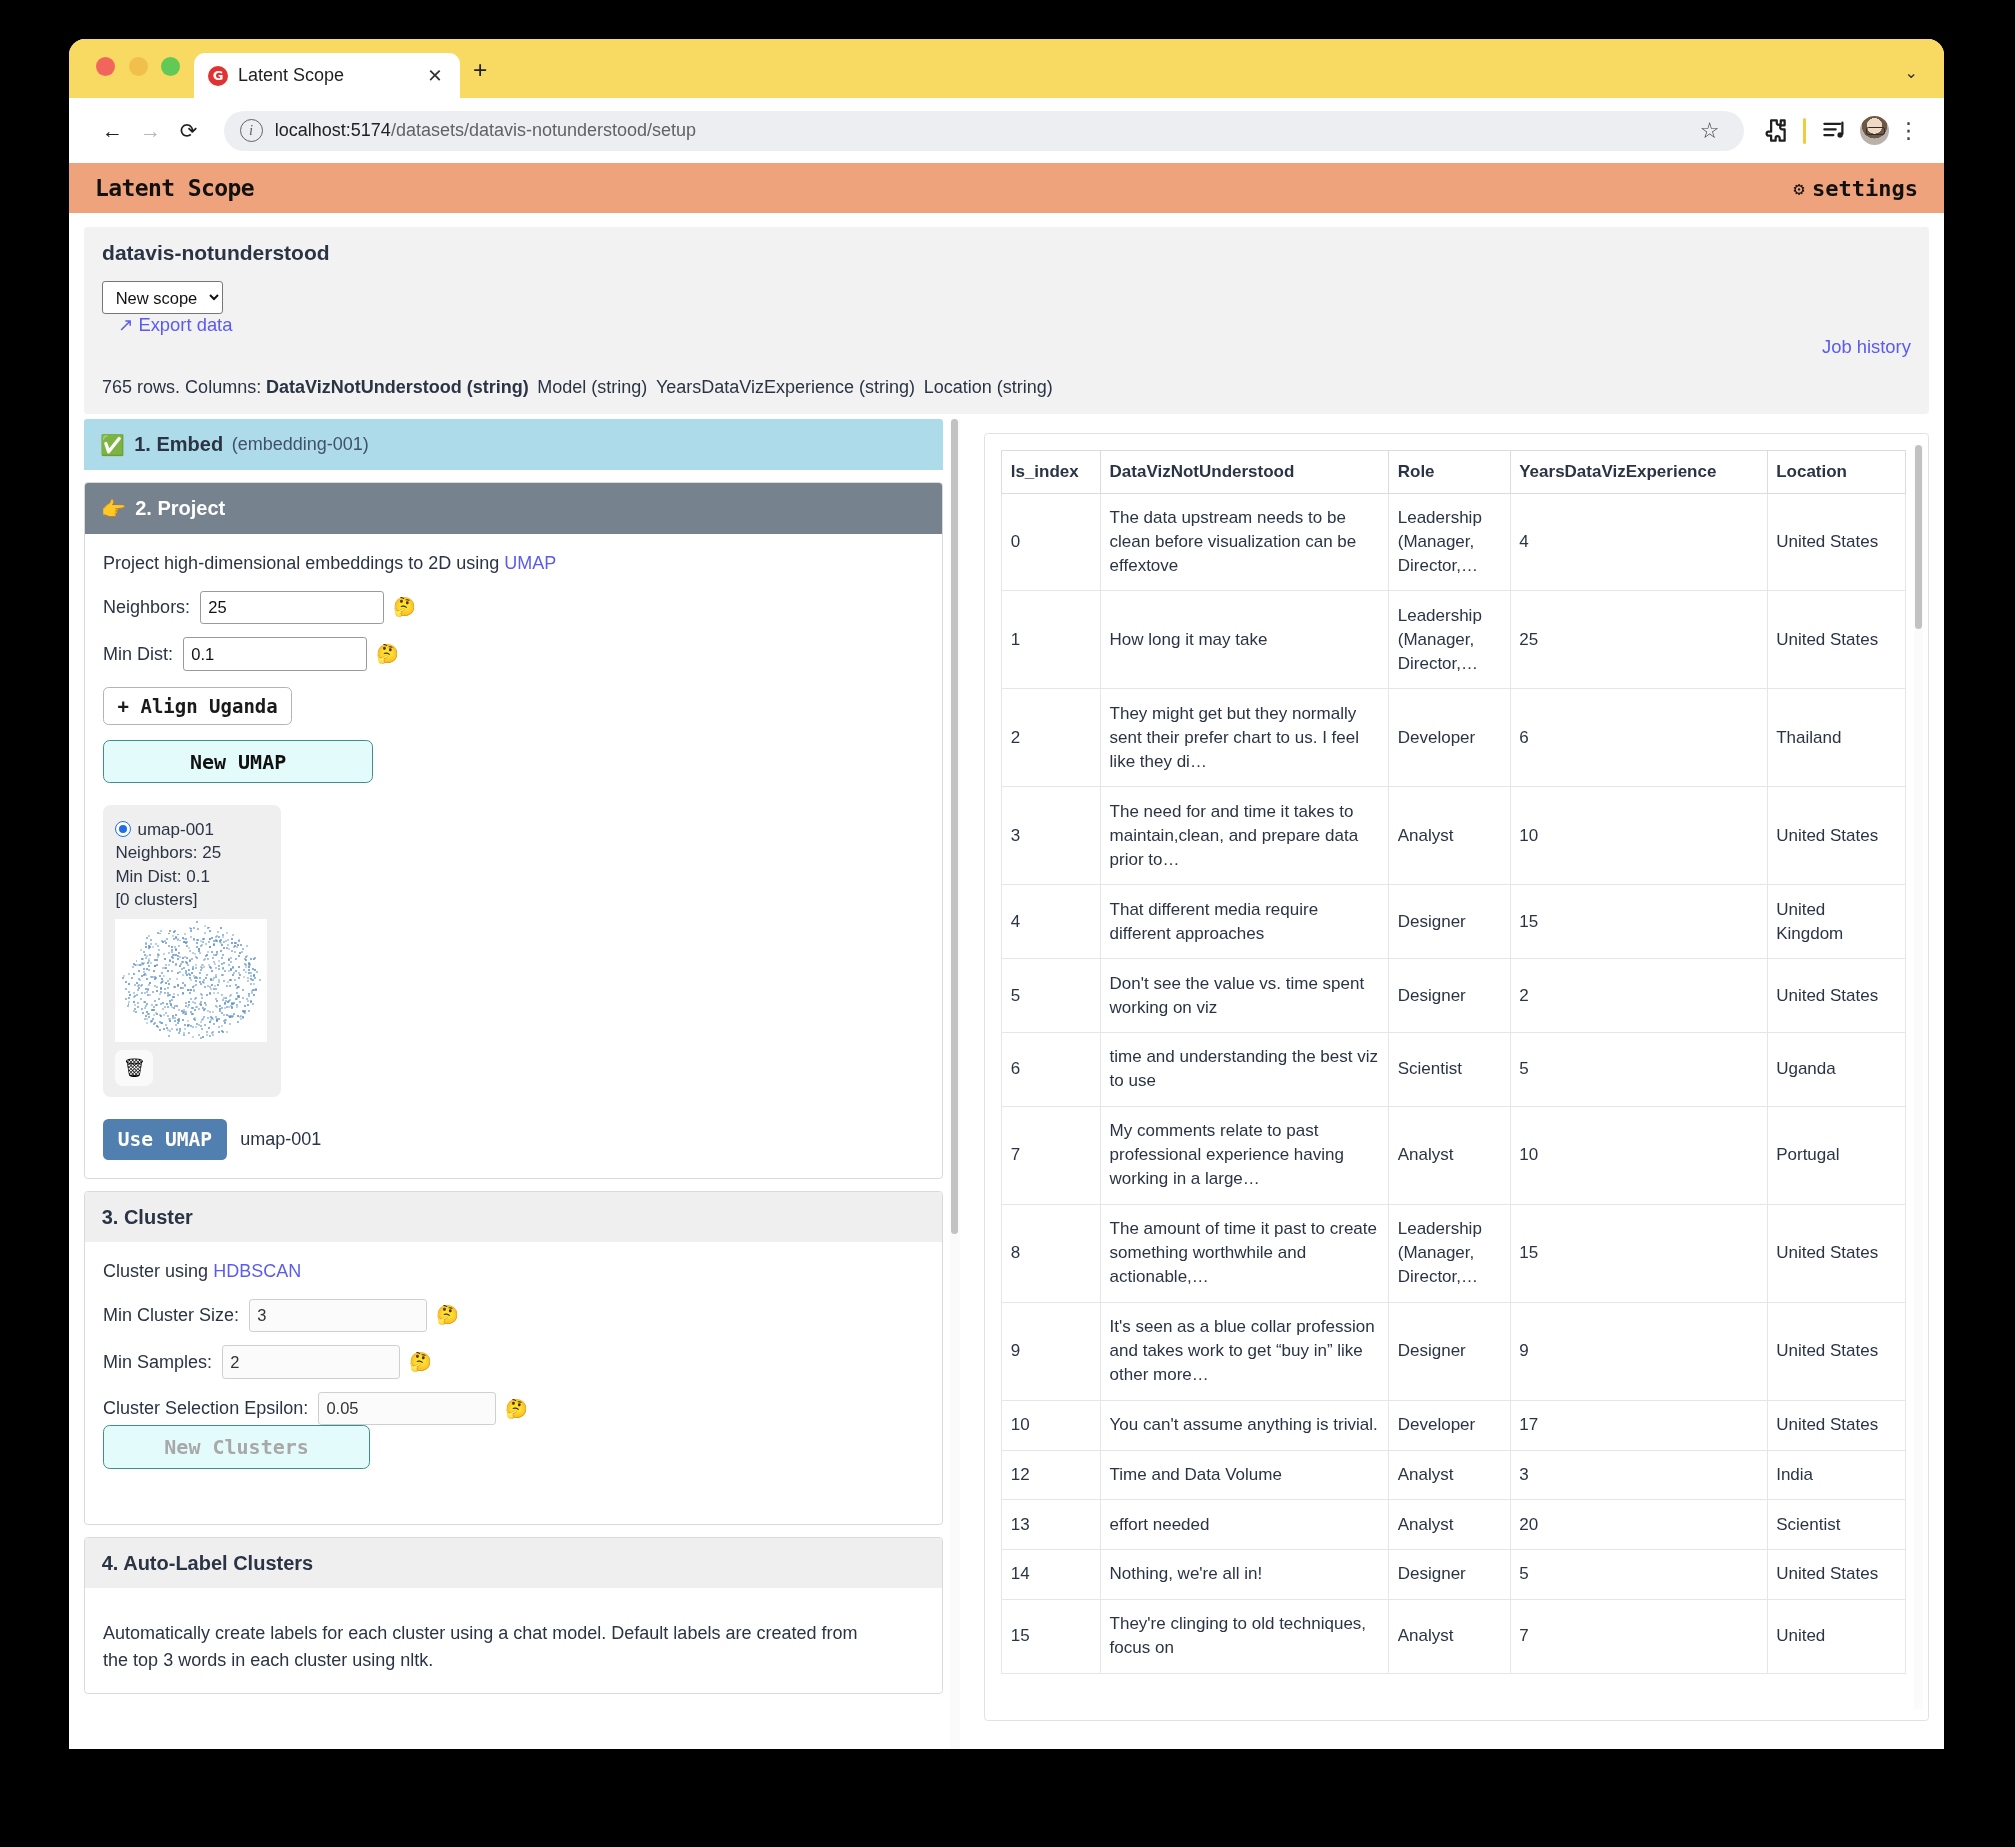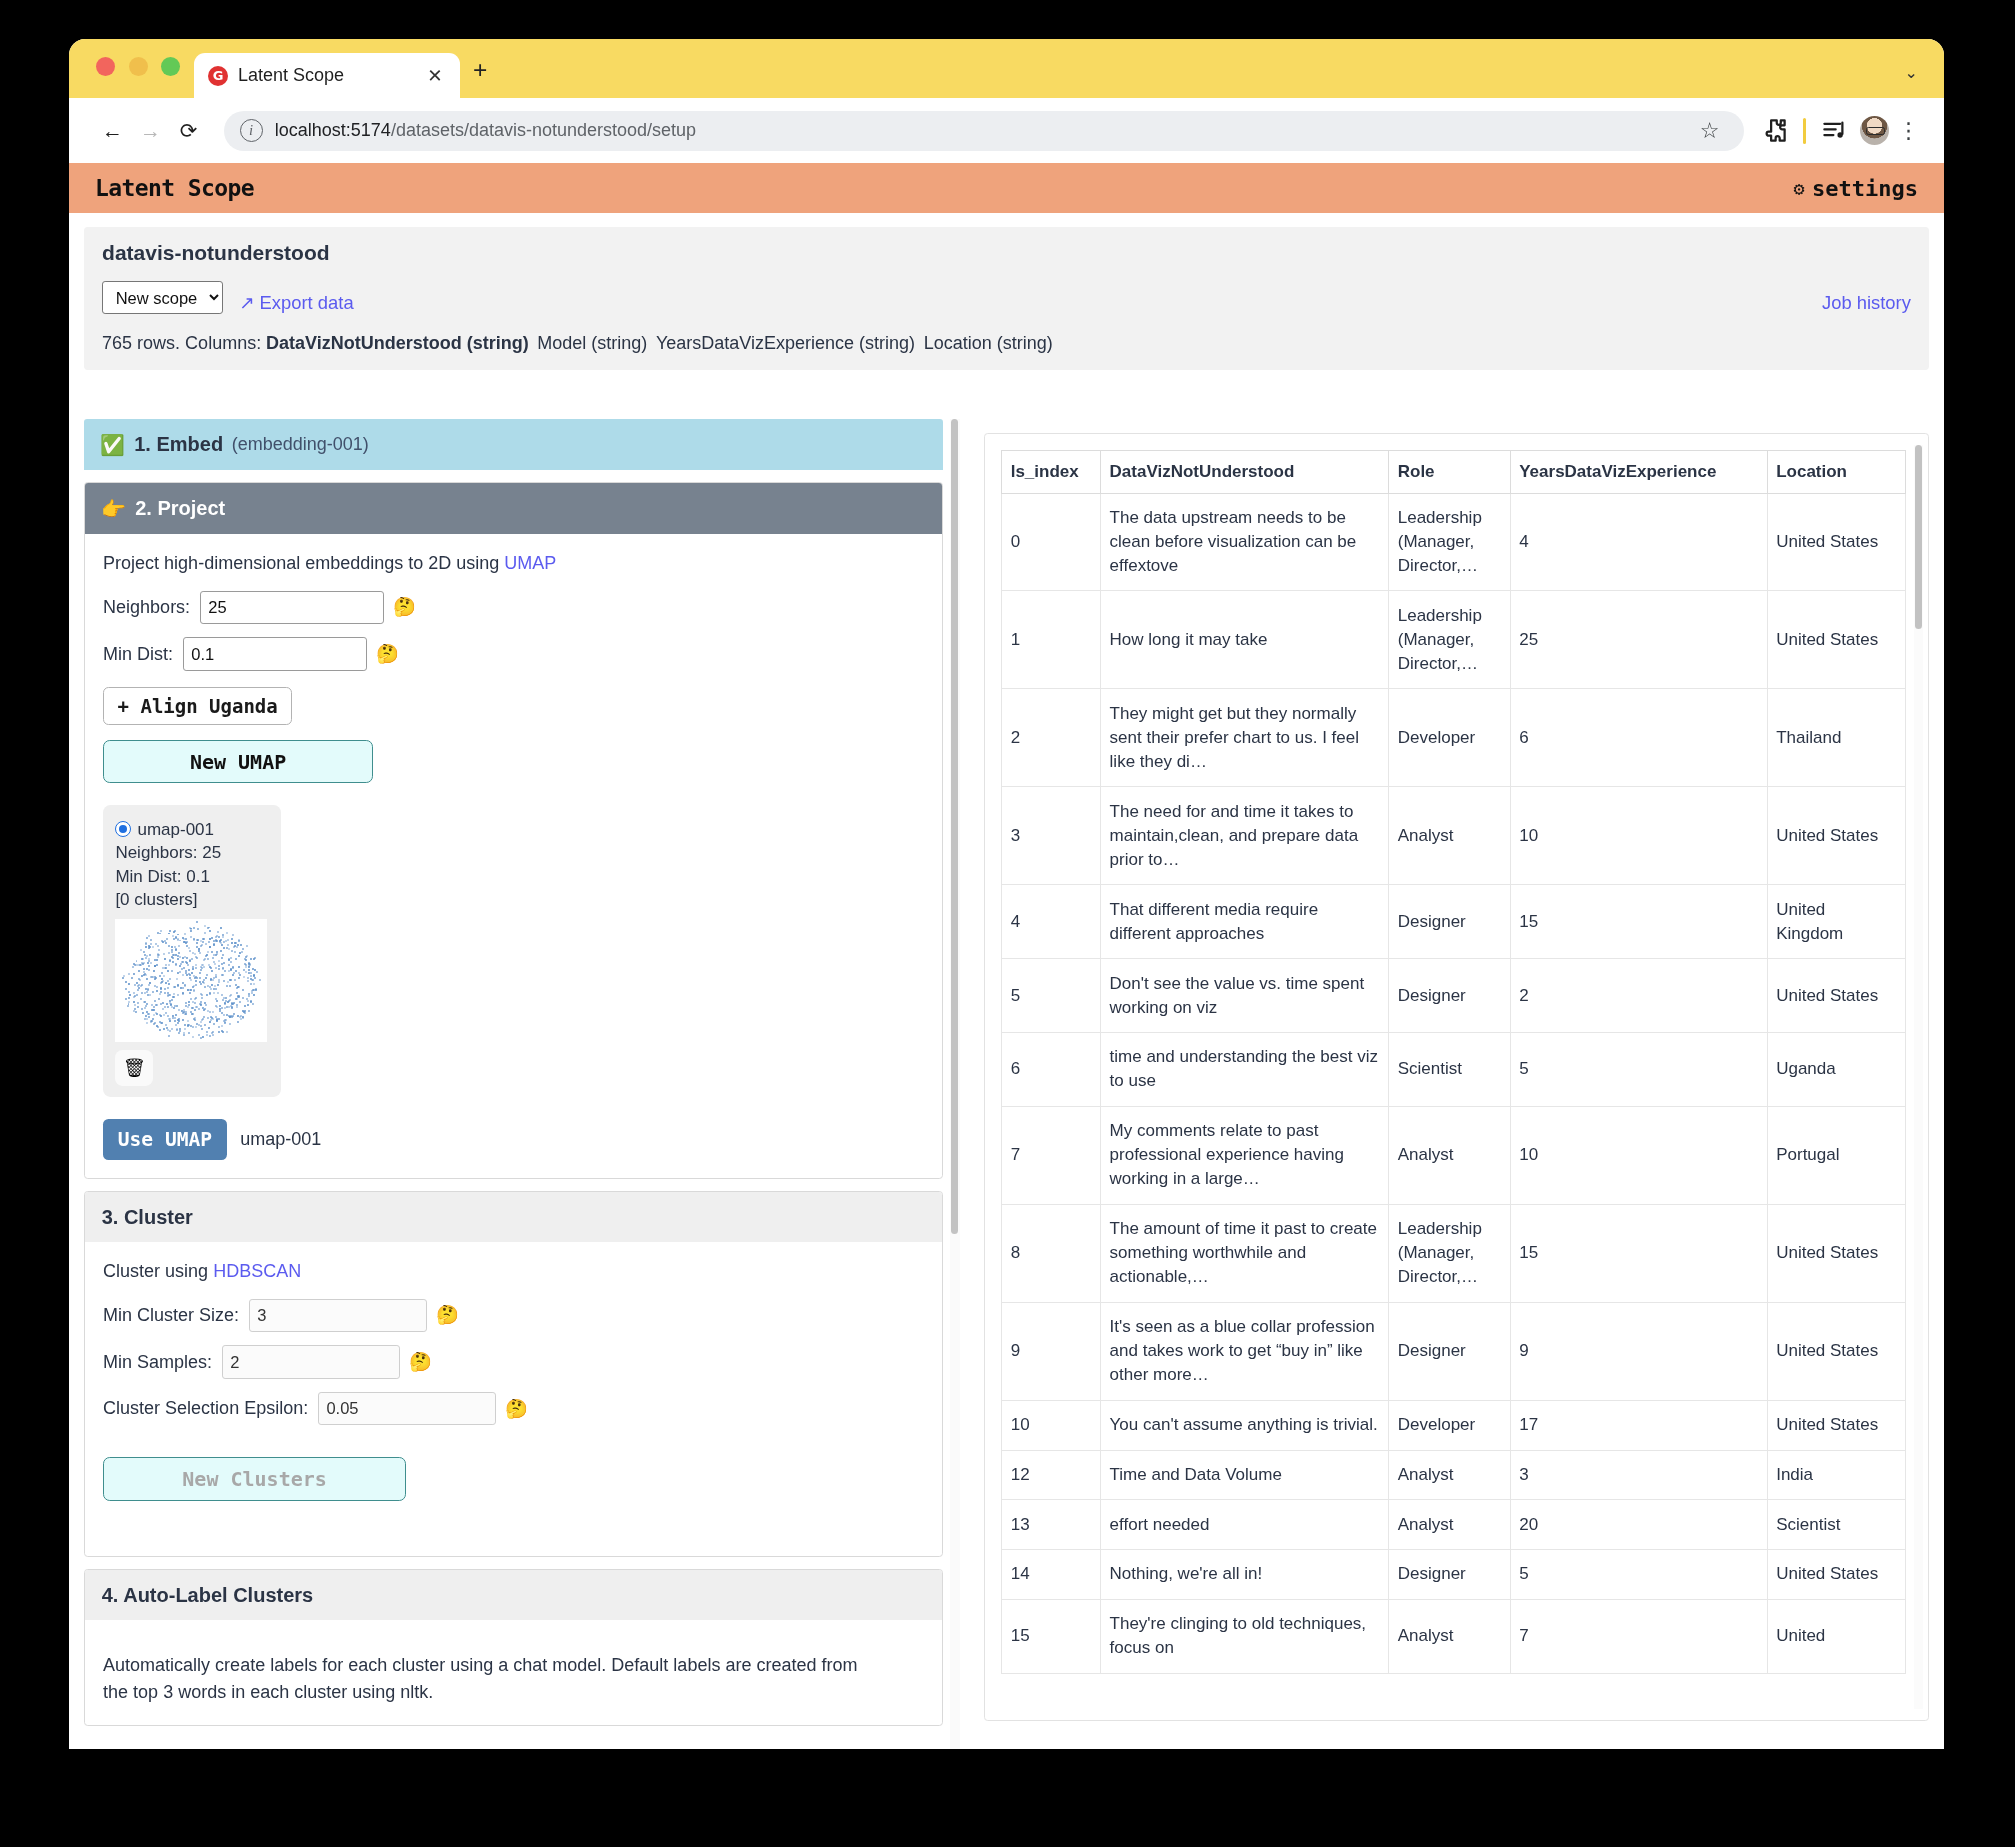--- a/index.html
+++ b/index.html
@@ -137,21 +137,21 @@
   #gear-icon { font-size: 18.4px; }
 
   
   #dataset-card {
     margin: 13.5px 14.7px 0 14.7px;
     background: #f2f2f2;
     border-radius: 3.7px;
     padding: 14.7px 18.4px 16px 18.4px;
   }
   #dataset-name { font-size: 21px; font-weight: bold; color: #2b3445; }
-  #scope-row { display: flex; align-items: flex-end; margin-top: 16px; }
+  #scope-row { display: flex; align-items: flex-start; margin-top: 16px; flex-direction: column; }
   #scope-select {
     font-family: "Liberation Sans", sans-serif;
     font-size: 16.5px; color: #111;
     padding: 5.5px 8.6px; border: 1px solid #767676; border-radius: 3.1px;
     background: #fff; cursor: pointer;
   }
   #export-link {
     margin-left: 16px; font-size: 18.4px; color: #5b5bef; cursor: pointer;
     display: flex; align-items: center; gap: 4.9px; white-space: nowrap;
   }
@@ -1220,21 +1220,21 @@
                 <input class="field-input disabled" style="width: 178px;" value="2">
                 <span class="emoji-help">🤔</span>
               </div>
 
               <div class="field-row">
                 <span class="field-label">Cluster Selection Epsilon:</span>
                 <input class="field-input disabled" style="width: 178px;" value="0.05">
                 <span class="emoji-help">🤔</span>
               </div>
 
-              <div class="btn-cyan disabled" style="margin-top:32px; width:303px">New Clusters</div>
+              <div class="btn-cyan disabled" style="margin-top:0; width:267px">New Clusters</div>
               <div style="height:37px"></div>
             </div>
           </div>
 
           <div class="step-card">
             <div class="step-head plain">
               <span>4. Auto-Label Clusters</span>
             </div>
             <div class="step-body" style="padding-top:32px">
               <div class="desc" style="max-width:766px">Automatically create labels for each cluster using a chat model. Default labels are created from the top 3 words in each cluster using nltk.</div>

